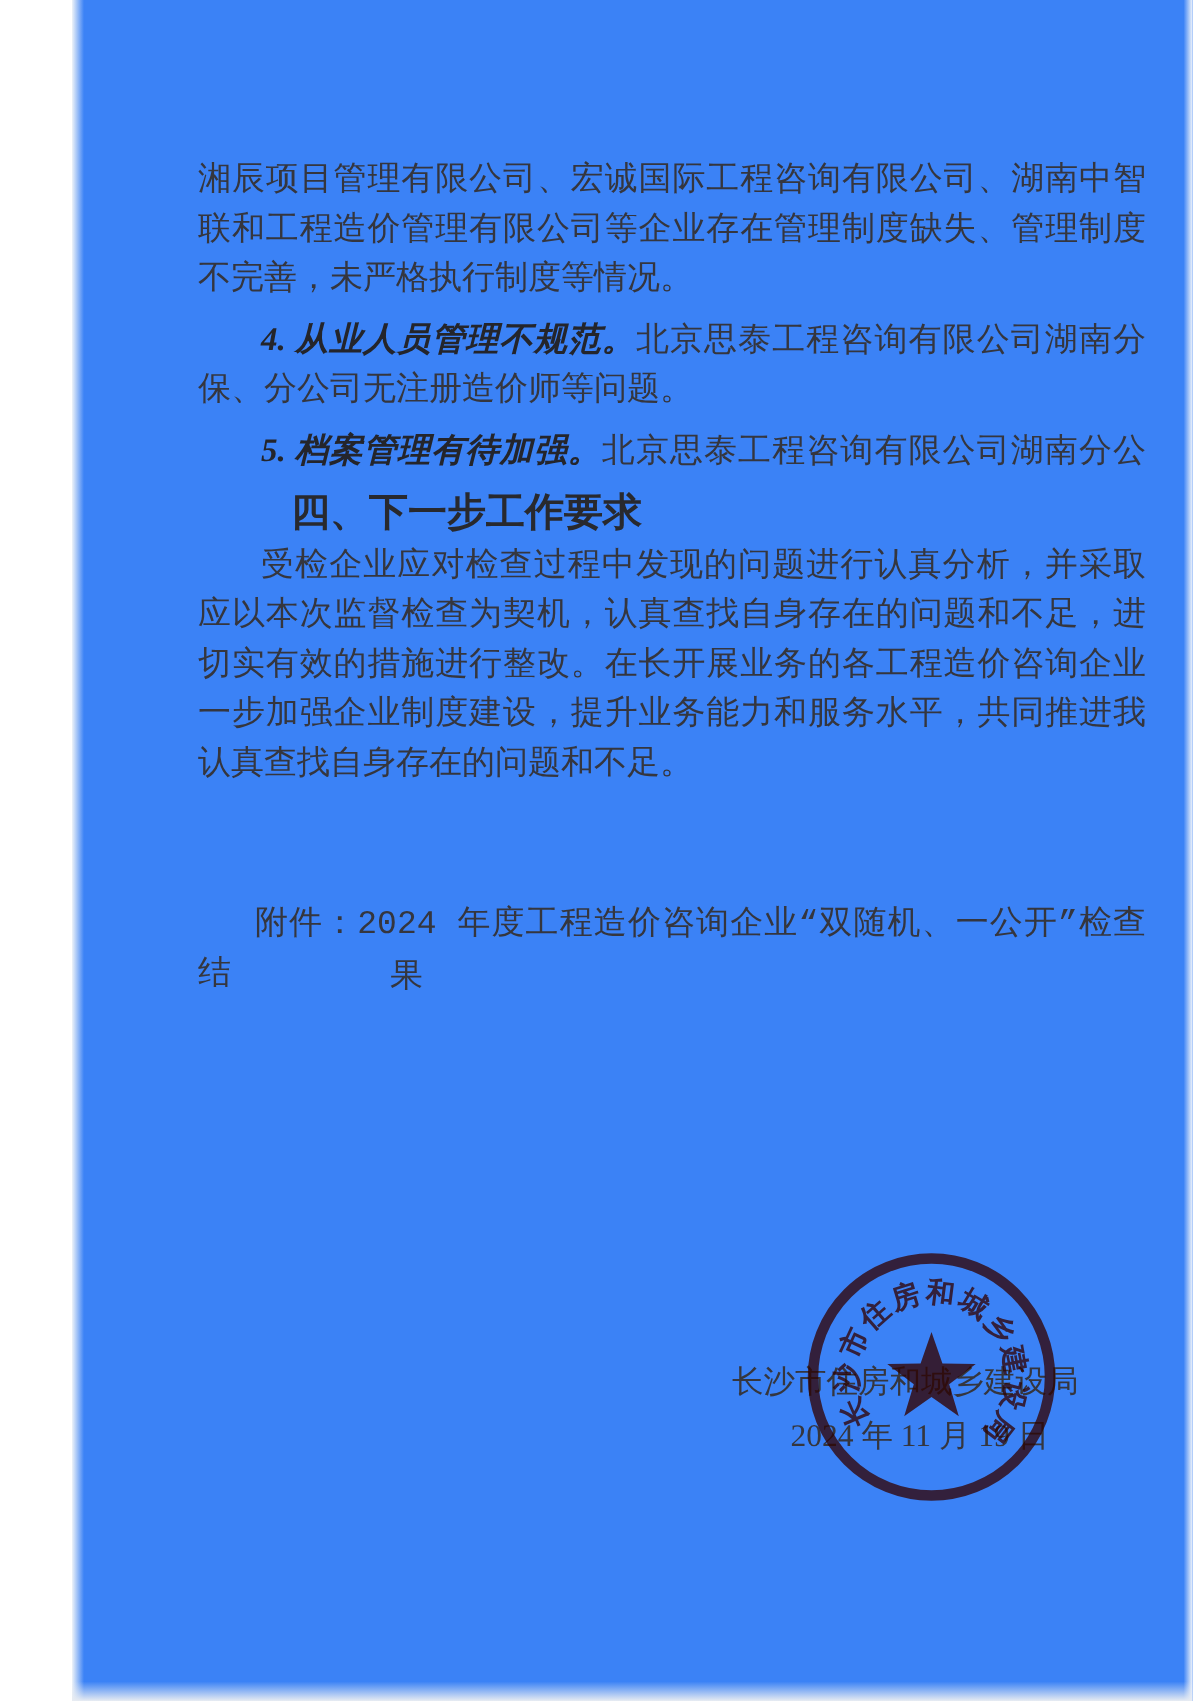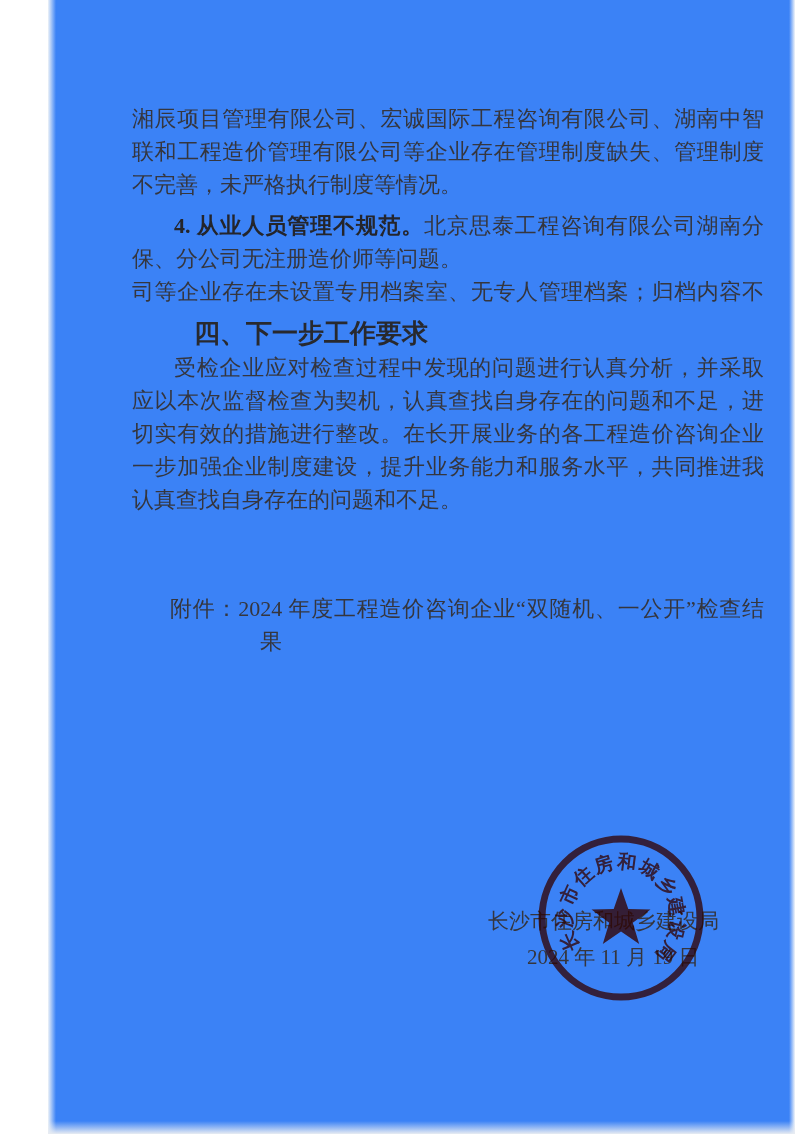--- a/index.html
+++ b/index.html
@@ -37,31 +37,31 @@
   .line {
     height: 33px;
     line-height: 33px;
     text-align: left;
   }
   .line.j {
     text-align: justify;
     text-align-last: justify;
     text-justify: inter-ideograph;
   }
-  .line b { font-weight: bold; color: #24252b; }
+  .line b { font-weight: bold; color: #24252b; font-style: italic; }
   .line.heading {
     font-family: "Liberation Sans", sans-serif;
     font-weight: bold;
     font-size: 26px;
     color: #28292e;
     height: 35px; line-height: 35px;
   }
   .ind-para   { text-indent: 42px; }
   .ind-heading{ text-indent: 62px; }
-  .ind-attach { text-indent: 38px; }
+  .ind-attach { text-indent: 38px; font-family: Liberation Mono, monospace; }
   .ind-deep   { text-indent: 128px; }
   
   .sig-agency {
     position: absolute; left: 440px; top: 905px;
     font-size: 21px; line-height: 33px; white-space: nowrap;
   }
   .sig-date {
     position: absolute; left: 479px; top: 941px;
     font-size: 21px; line-height: 33px; white-space: nowrap;
   }
@@ -90,21 +90,21 @@
   <div class="edge-left"></div>
   <div class="edge-right"></div>
   <div class="edge-bottom"></div>
 
   <div class="doc" id="doc-body">
       <div class="line j">湘辰项目管理有限公司、宏诚国际工程咨询有限公司、湖南中智</div>
       <div class="line j">联和工程造价管理有限公司等企业存在管理制度缺失、管理制度</div>
       <div class="line">不完善，未严格执行制度等情况。</div>
       <div class="line j ind-para" style="margin-top: 8px;"><b>4. 从业人员管理不规范。</b>北京思泰工程咨询有限公司湖南分</div>
       <div class="line">保、分公司无注册造价师等问题。</div>
-      <div class="line j">司等企业存在未设置专用档案室、无专人管理档案；归档内容不</div>
+      <div class="line j ind-para" style="margin-top: 8px;"><b>5. 档案管理有待加强。</b>北京思泰工程咨询有限公司湖南分公</div>
       <div class="line heading ind-heading" style="margin-top: 8px;">四、下一步工作要求</div>
       <div class="line j ind-para">受检企业应对检查过程中发现的问题进行认真分析，并采取</div>
       <div class="line j">应以本次监督检查为契机，认真查找自身存在的问题和不足，进</div>
       <div class="line j">切实有效的措施进行整改。在长开展业务的各工程造价咨询企业</div>
       <div class="line j">一步加强企业制度建设，提升业务能力和服务水平，共同推进我</div>
       <div class="line">认真查找自身存在的问题和不足。</div>
       <div class="line j ind-attach" style="margin-top: 76px;">附件：2024 年度工程造价咨询企业“双随机、一公开”检查结</div>
       <div class="line ind-deep">果</div>
     </div>
 

